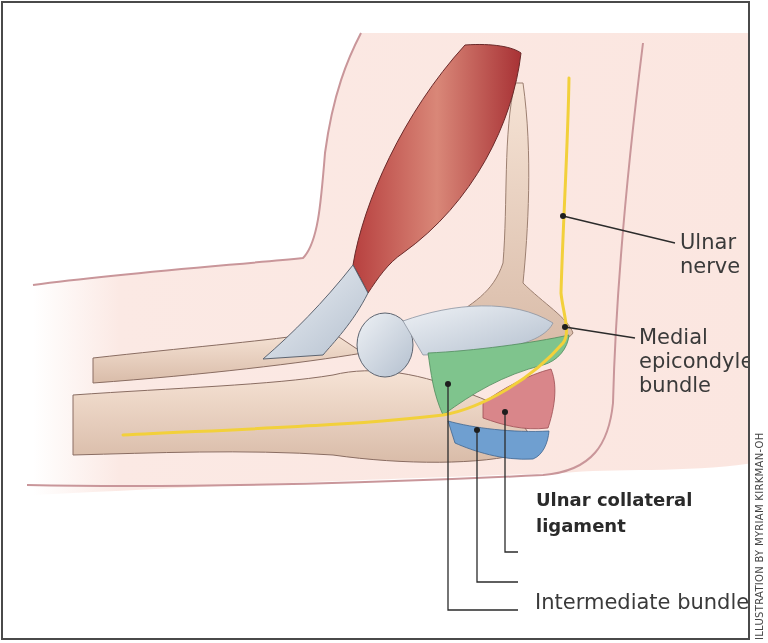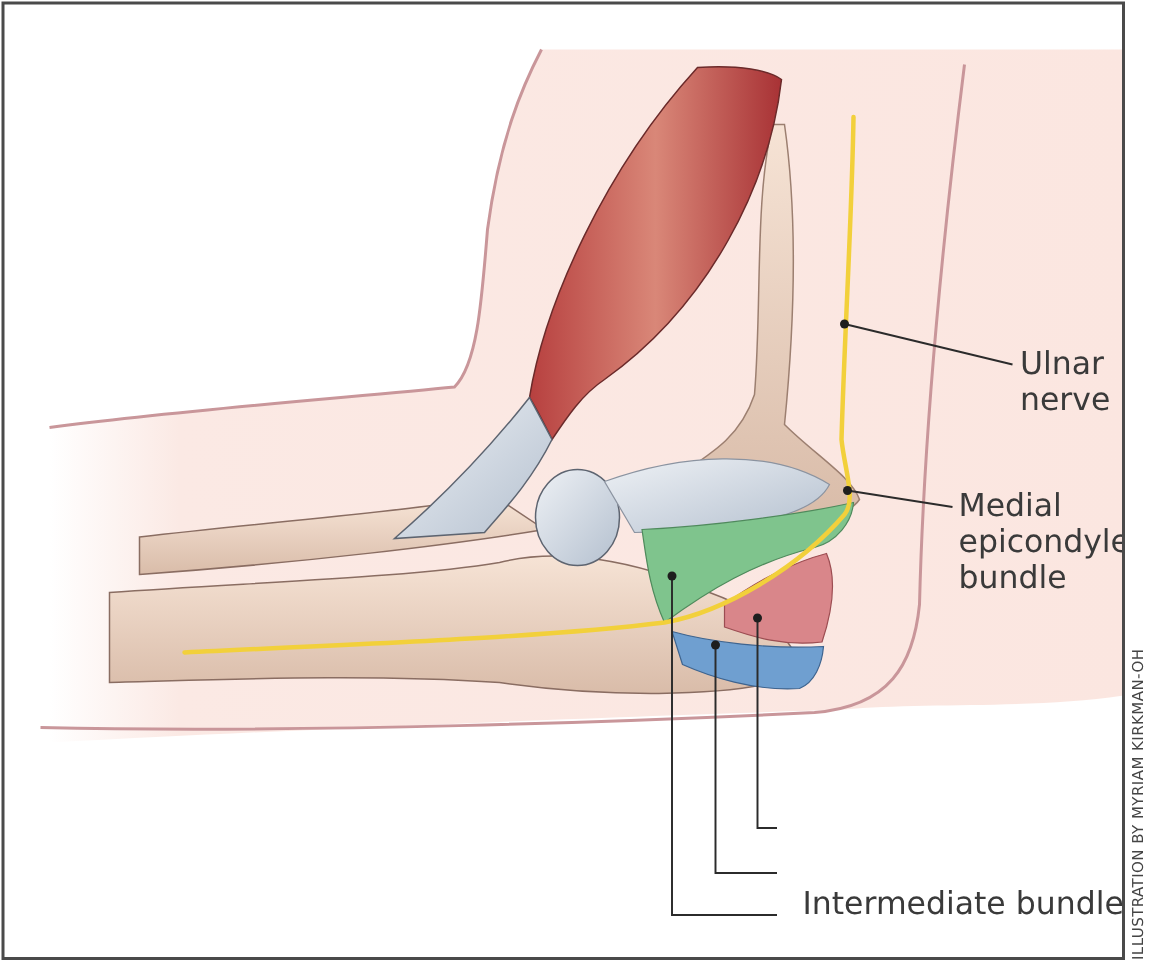--- a/index.html
+++ b/index.html
@@ -89,17 +89,21 @@
     <div>Ulnar</div>
     <div>nerve</div>
   </div>
 
   <div class="label" style="left:636px; top:322px;">
     <div>Medial</div>
     <div>epicondyle</div>
     <div>bundle</div>
   </div>
 
+  <div class="label bold" style="left:533px; top:484px; line-height:26px;">
+    <div>Ulnar collateral</div>
+    <div>ligament</div>
+  </div>
 
   <div class="label" style="left:532px; top:587px;">Intermediate bundle</div>
 </div>
 
 <div class="credit">ILLUSTRATION BY MYRIAM KIRKMAN-OH</div>
 
 </body></html>

